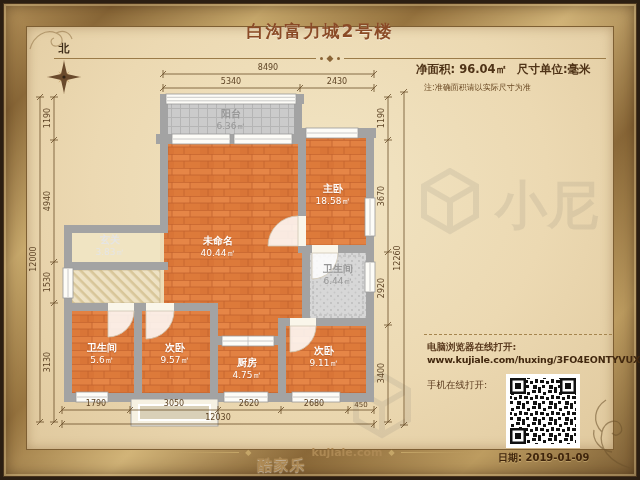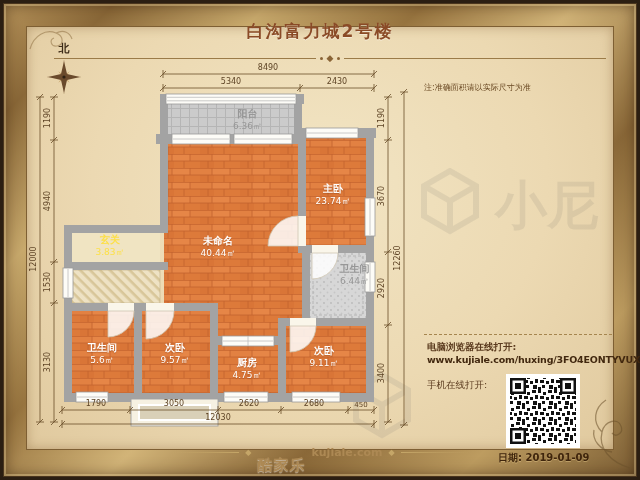--- a/index.html
+++ b/index.html
@@ -27,22 +27,22 @@
   .area-line{position:absolute;top:62px;left:416px;width:200px;
     font-size:11.5px;font-weight:bold;color:#4f3317;}
   .area-line .gap{display:inline-block;width:10px;}
   .note{position:absolute;top:82px;left:424px;font-size:8px;color:#6b4a24;}
   
   .room-label{position:absolute;transform:translateX(-50%);text-align:center;
     white-space:nowrap;z-index:5;}
   .room-label .rname{font-size:10px;font-weight:bold;line-height:13px;}
   .room-label .rarea{font-size:9px;line-height:12px;text-align:center;}
   .lab-white{color:#ffffff;text-shadow:0 1px 1px rgba(120,50,10,.35);}
-  .lab-grey{color:#979797;padding-left:33px;}
-  .lab-entry{color:#fde047;}
+  .lab-grey{color:#979797;}
+  .lab-entry{color:#e5e5e5;}
   
   .share-sep{position:absolute;top:334px;left:424px;width:188px;
     border-top:1px dashed #a5854e;}
   .share-pc{position:absolute;top:341px;left:427px;font-size:9.5px;font-weight:bold;color:#5a3a1e;}
   .share-url{position:absolute;top:354px;left:427px;font-size:9.5px;font-weight:bold;
     color:#42280f;white-space:nowrap;letter-spacing:-.2px;}
   .share-mobile{position:absolute;top:379px;left:427px;font-size:9.5px;font-weight:normal;color:#5a3a1e;}
   .qr{position:absolute;left:506px;top:374px;z-index:6;}
   
   .brand-row{position:absolute;top:429px;left:0;right:0;display:flex;
@@ -81,20 +81,21 @@
   </svg>
 
   <div class="title">白沟富力城2号楼</div>
   <div class="divider">
     <div class="line"></div>
     <div class="dot"></div>
     <div class="diamond">◆</div>
     <div class="dot"></div>
     <div class="line"></div>
   </div>
+  <div class="area-line"><span>净面积:</span> <span>96.04㎡</span><span class="gap"></span><span>尺寸单位:毫米</span></div>
   <div class="note">注:准确面积请以实际尺寸为准</div>
 
   <svg class="compass-svg" width="44" height="62">
     <text x="22" y="14" text-anchor="middle" font-size="11" font-weight="bold" fill="#3e2c18">北</text>
     <path d="M22,22 V56 M5,39 H39" stroke="#8a6a42" stroke-width="0.5" opacity="0.6"></path>
     <path d="M27.7,33.3 L23.5,39 L27.7,44.7 L22,40.5 L16.3,44.7 L20.5,39 L16.3,33.3 L22,37.5 Z" fill="#c3a068"></path>
     <path d="M22,23 L25,36 L38,39 L25,42 L22,55 L19,42 L6,39 L19,36 Z" fill="#6a4a2c"></path>
     <circle cx="22" cy="39" r="1.6" fill="#2e2012"></circle>
   </svg>
 
@@ -283,21 +284,21 @@
   <div class="room-label lab-grey" style="left:231px;top:107px">
     <div class="rname">阳台</div>
     <div class="rarea">6.36㎡</div>
   </div>
   <div class="room-label lab-white" style="left:218px;top:234px">
     <div class="rname">未命名</div>
     <div class="rarea">40.44㎡</div>
   </div>
   <div class="room-label lab-white" style="left:333px;top:182px">
     <div class="rname">主卧</div>
-    <div class="rarea">23.74㎡</div>
+    <div class="rarea">18.58㎡</div>
   </div>
   <div class="room-label lab-grey" style="left:338px;top:262px">
     <div class="rname">卫生间</div>
     <div class="rarea">6.44㎡</div>
   </div>
   <div class="room-label lab-entry" style="left:110px;top:233px">
     <div class="rname">玄关</div>
     <div class="rarea">3.83㎡</div>
   </div>
   <div class="room-label lab-white" style="left:102px;top:341px">

